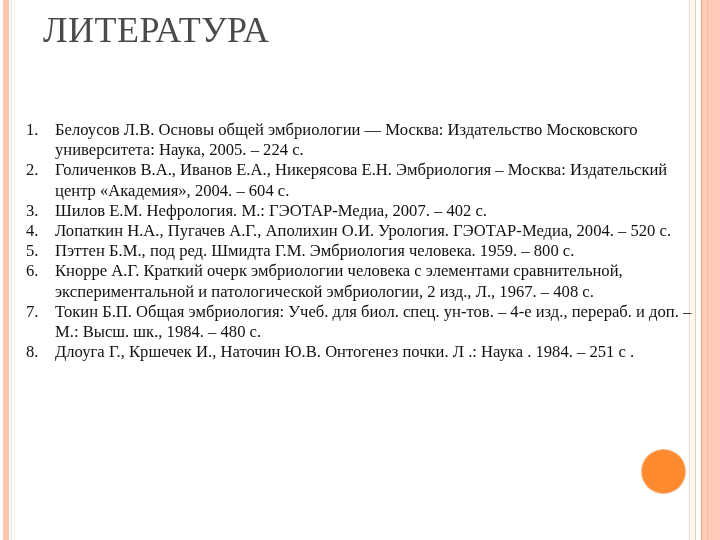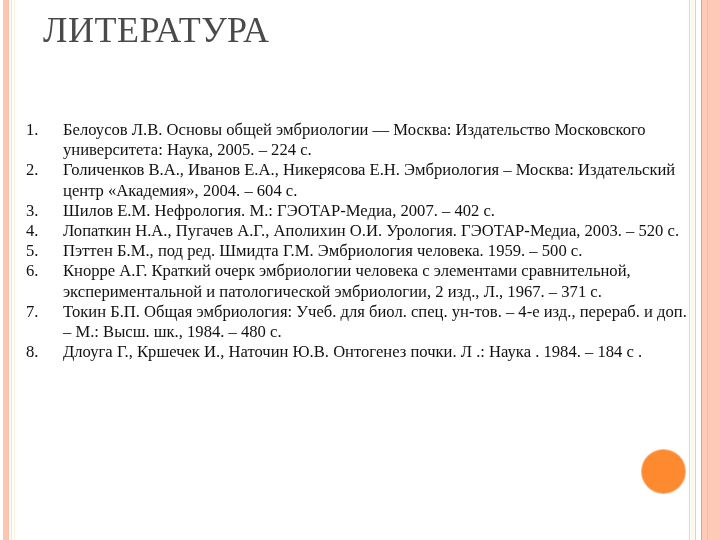--- a/index.html
+++ b/index.html
@@ -105,21 +105,20 @@
       margin: 0;
     }
     .ref-num {
       position: absolute;
       left: 0;
       top: 0;
       width: 26px;
     }
     .ref-text {
       display: block;
-      margin-left: 8px;
     }
     
     .circle {
       position: absolute;
       left: 642px;
       top: 450px;
       width: 43px;
       height: 43px;
       border-radius: 50%;
       background: #fd8a2f;
@@ -151,34 +150,34 @@
     <li class="ref-item">
       <span class="ref-num">2.</span>
       <span class="ref-text">Голиченков В.А., Иванов Е.А., Никерясова Е.Н. Эмбриология – Москва: Издательский центр «Академия», 2004. – 604 с.</span>
     </li>
     <li class="ref-item">
       <span class="ref-num">3.</span>
       <span class="ref-text">Шилов Е.М. Нефрология. М.: ГЭОТАР-Медиа, 2007. – 402 с.</span>
     </li>
     <li class="ref-item">
       <span class="ref-num">4.</span>
-      <span class="ref-text">Лопаткин Н.А., Пугачев А.Г., Аполихин О.И. Урология. ГЭОТАР-Медиа, 2003. – 520 с.</span>
+      <span class="ref-text">Лопаткин Н.А., Пугачев А.Г., Аполихин О.И. Урология. ГЭОТАР-Медиа, 2004. – 520 с.</span>
     </li>
     <li class="ref-item">
       <span class="ref-num">5.</span>
-      <span class="ref-text">Пэттен Б.М., под ред. Шмидта Г.М. Эмбриология человека. 1959. – 500 с.</span>
+      <span class="ref-text">Пэттен Б.М., под ред. Шмидта Г.М. Эмбриология человека. 1959. – 800 с.</span>
     </li>
     <li class="ref-item">
       <span class="ref-num">6.</span>
-      <span class="ref-text">Кнорре А.Г. Краткий очерк эмбриологии человека с элементами сравнительной, экспериментальной и патологической эмбриологии, 2 изд., Л., 1967. – 371 с.</span>
+      <span class="ref-text">Кнорре А.Г. Краткий очерк эмбриологии человека с элементами сравнительной, экспериментальной и патологической эмбриологии, 2 изд., Л., 1967. – 408 с.</span>
     </li>
     <li class="ref-item">
       <span class="ref-num">7.</span>
       <span class="ref-text">Токин Б.П. Общая эмбриология: Учеб. для биол. спец. ун-тов. – 4-е изд., перераб. и доп. – М.: Высш. шк., 1984. – 480 с.</span>
     </li>
     <li class="ref-item">
       <span class="ref-num">8.</span>
-      <span class="ref-text">Длоуга Г., Кршечек И., Наточин Ю.В. Онтогенез почки. Л .: Наука . 1984. – 184 с .</span>
+      <span class="ref-text">Длоуга Г., Кршечек И., Наточин Ю.В. Онтогенез почки. Л .: Наука . 1984. – 251 с .</span>
     </li>
   </ol>
 
   <div class="circle"></div>
 </div>
 
 </body></html>

